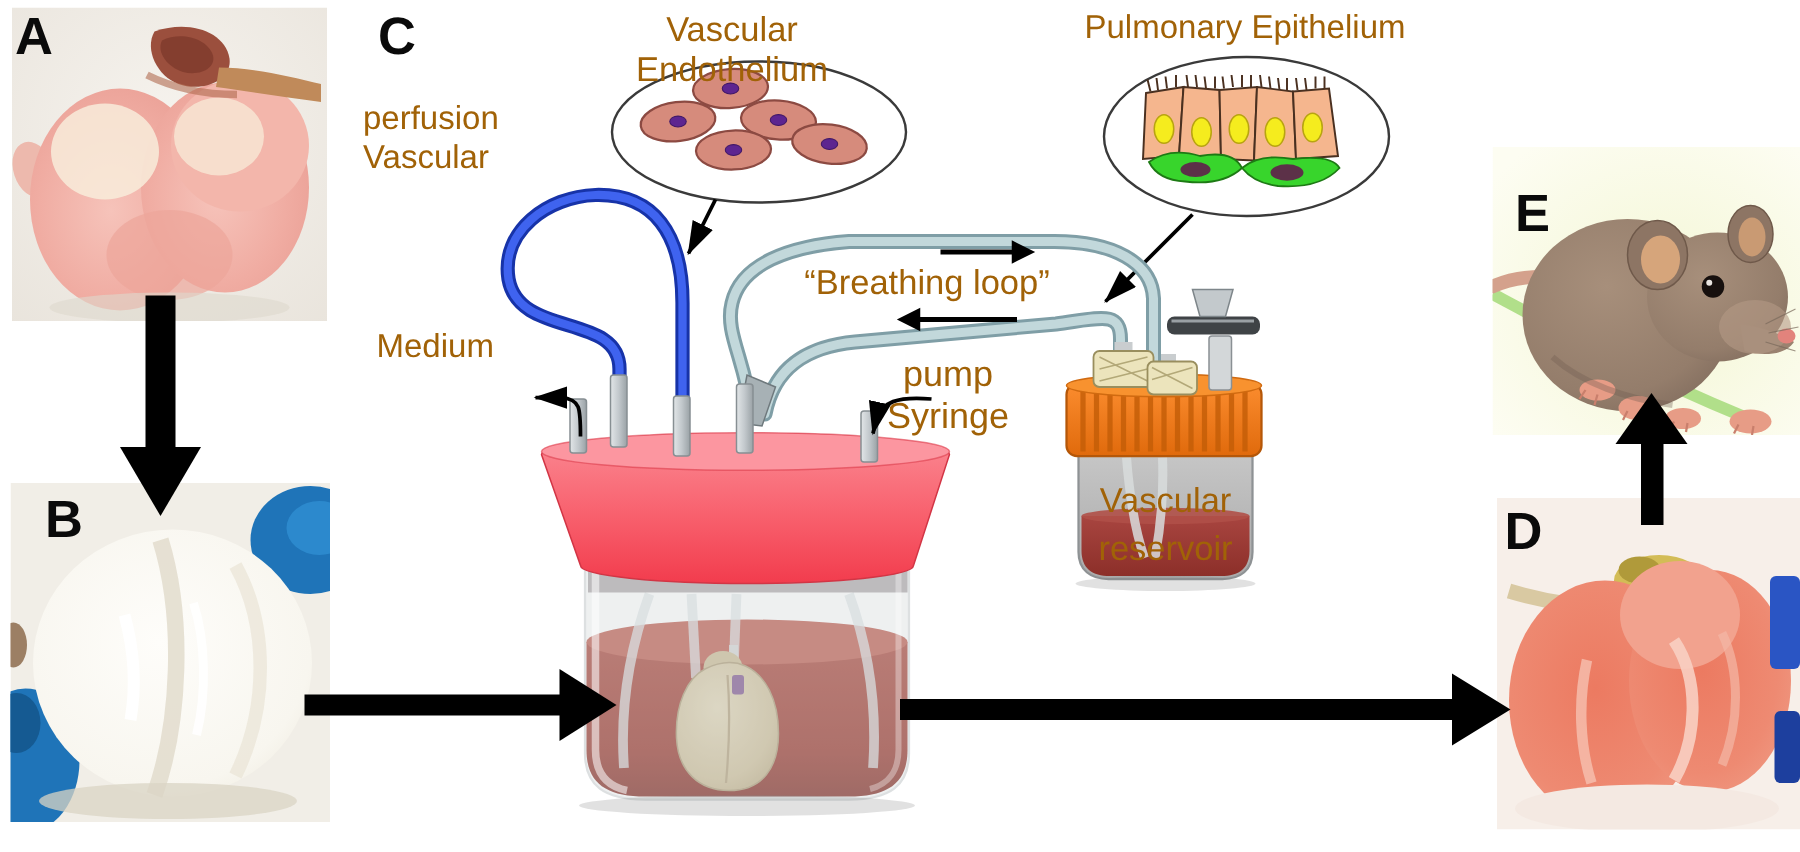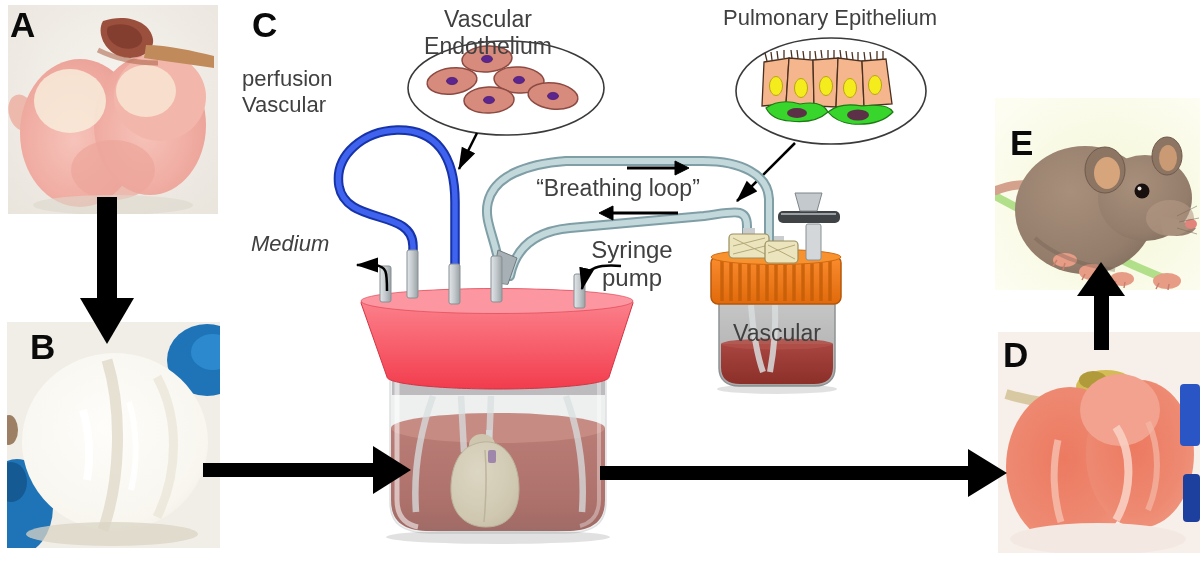--- a/index.html
+++ b/index.html
@@ -1,21 +1,21 @@
 <!DOCTYPE html>
 <html style="--perfusion-tube-blue: #3f63ef; --perfusion-tube-edge: #1733a8; --breathing-tube-fill: #c2d8db; --breathing-tube-edge: #7f9ea6; --bioreactor-lid-pink: #f86470; --bioreactor-medium-red: #a84a40; --reservoir-cap-orange: #ef7917; --reservoir-liquid-red: #9c3a34; --endothelial-cell: #d68b7c; --endothelial-nucleus: #5d2590; --epithelial-cell: #f5b68e; --epithelial-nucleus: #f5ec1e; --basal-cell-green: #38d52c; --arrow-black: #000000;"><head>
 <meta charset="utf-8">
 <style>
   html,body{margin:0;padding:0;background:#fff;}
   .canvas{position:relative;width:1200px;height:568px;background:#ffffff;
           font-family:"Liberation Sans",sans-serif;overflow:hidden;}
   .panel{position:absolute;}
   .panel svg{display:block;}
   .overlay{position:absolute;left:0;top:0;width:1200px;height:568px;pointer-events:none;}
-  .lbl{position:absolute;color:#404040;line-height:1.18;white-space:nowrap;}
+  .lbl{position:absolute;color:#a16207;line-height:1.18;white-space:nowrap;}
   .lbl .ln{display:block;}
   .letter{font-weight:bold;font-size:35px;color:#0a0a0a;}
   .t-center{text-align:center;white-space:normal;} .f23{font-size:23px;} .f24{font-size:24px;} .f25{font-size:22px;}
 </style>
 </head>
 <body>
 
 <div class="canvas">
 
   <div class="panel" style="left:8px;top:5px;">
@@ -332,28 +332,29 @@
   <div class="lbl letter" style="left:1010px;top:122px;">E</div>
 
   <div class="lbl f23 t-center" style="left:378px;top:6px;width:220px;">Vascular Endothelium</div>
   <div class="lbl f25 t-center" style="left:695px;top:5px;width:270px;">Pulmonary Epithelium</div>
 
   <div class="lbl f25" style="left:242px;top:66px;">
     <span class="ln">perfusion</span>
     <span class="ln">Vascular</span>
   </div>
 
-  <div class="lbl f25" style="left:251px;top:231px;font-style:italic;">
+  <div class="lbl f25" style="left:251px;top:218px;">
     <span class="ln">Medium</span>
   </div>
 
   <div class="lbl f23 t-center" style="left:517px;top:175px;width:202px;">“Breathing loop”</div>
 
   <div class="lbl f24 t-center" style="left:578px;top:236px;width:108px;">
+    <span class="ln">pump</span>
     <span class="ln">Syringe</span>
-    <span class="ln">pump</span>
   </div>
 
   <div class="lbl f23 t-center" style="left:714px;top:317px;width:126px;line-height:1.4;">
     <span class="ln">Vascular</span>
+    <span class="ln">reservoir</span>
   </div>
 
 </div>
 
 </body></html>

